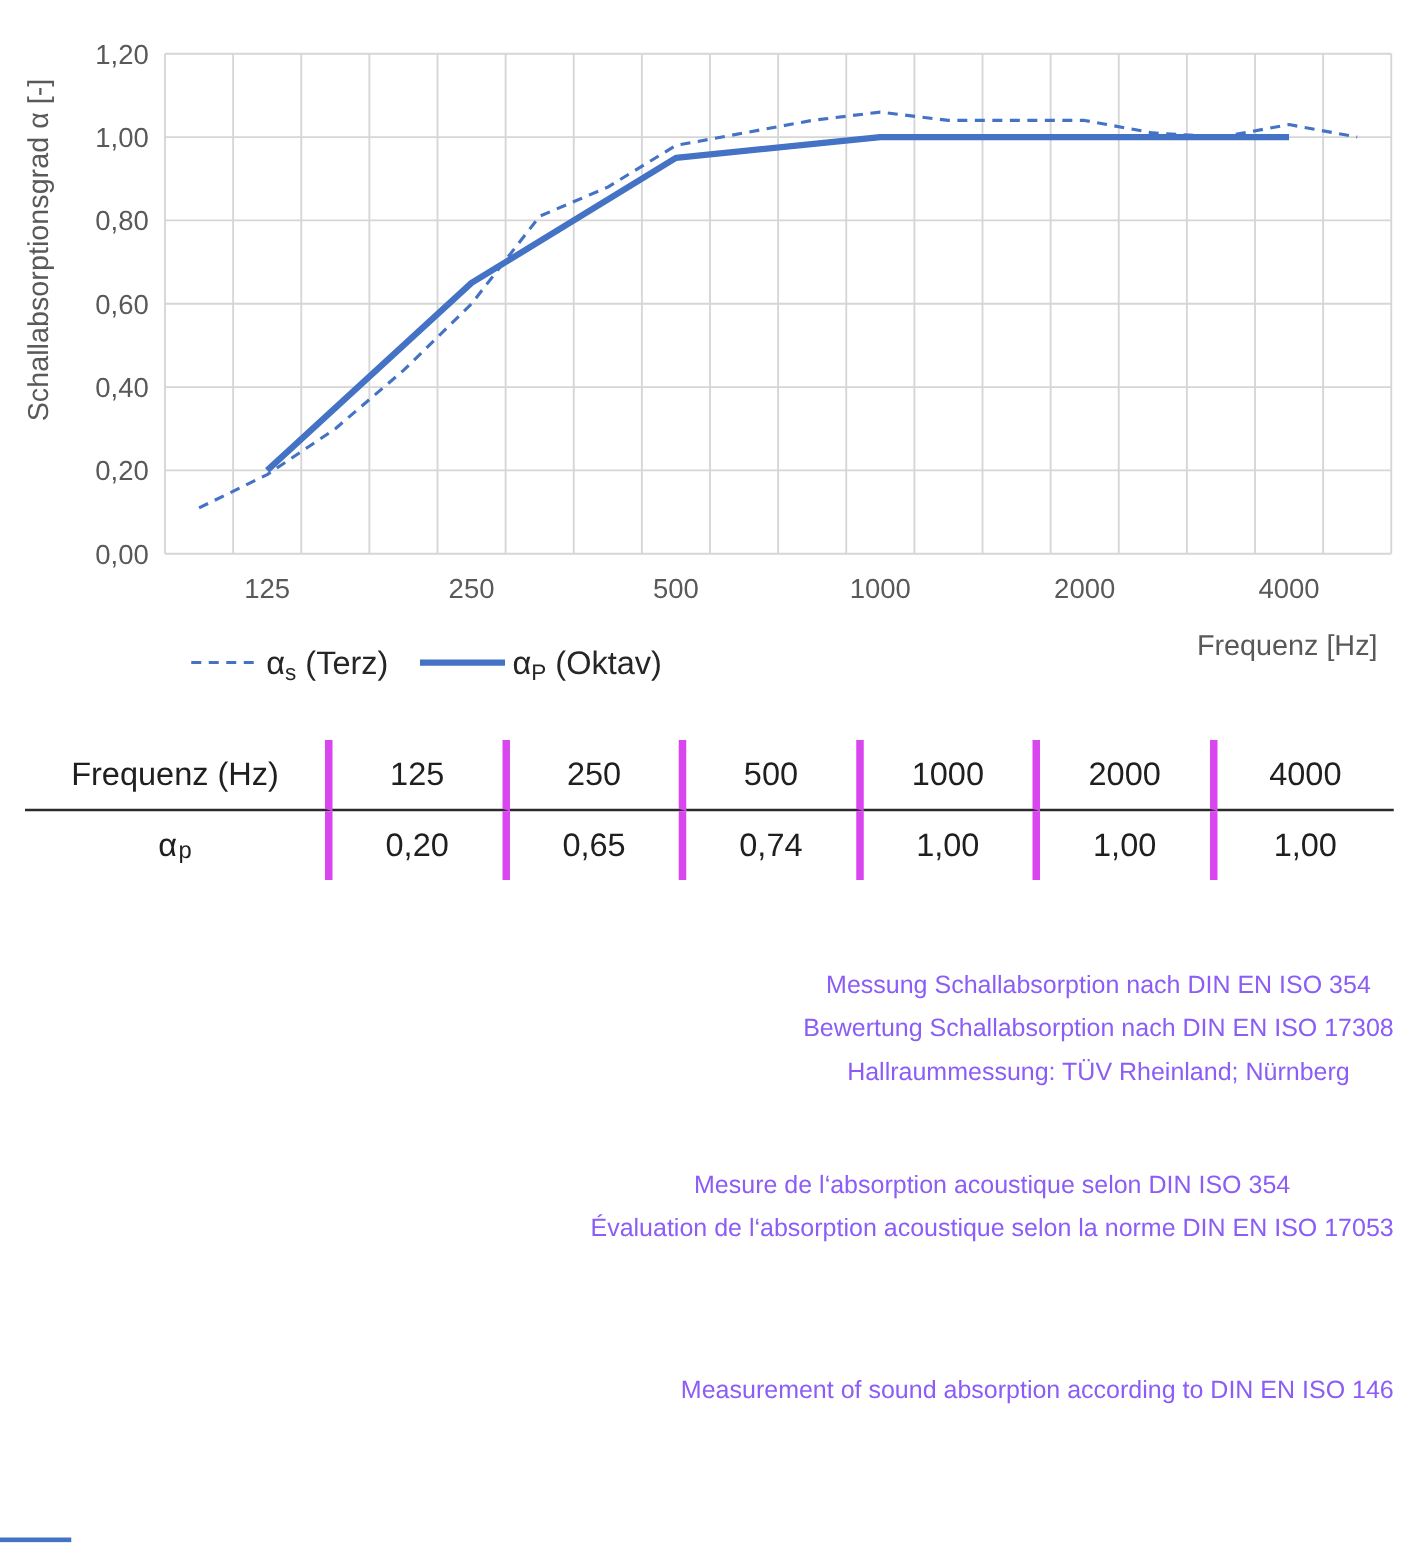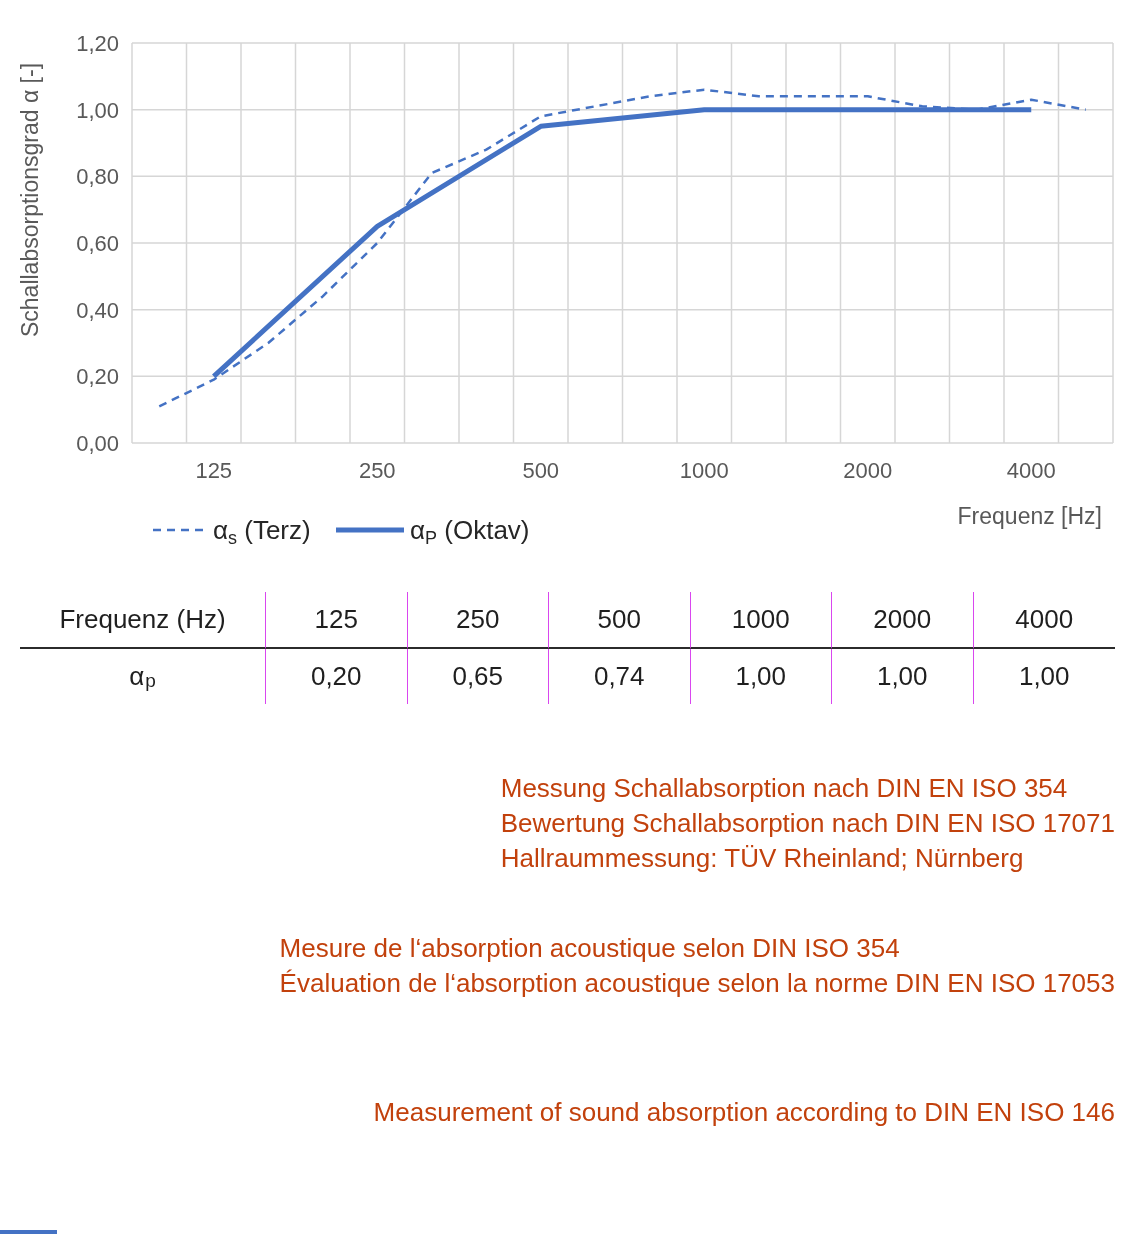--- a/index.html
+++ b/index.html
@@ -6,28 +6,28 @@
   body{width:1135px;height:1234px;font-family:"Liberation Sans",sans-serif;}
   .page{position:relative;width:1135px;height:1234px;background:#fff;overflow:hidden;}
 
   
   #chart{position:absolute;left:0;top:0;width:1135px;height:560px;}
 
   
   .abs-table{position:absolute;left:20px;top:592px;width:1095px;display:grid;
              grid-template-columns:246px repeat(6,1fr);color:#1f1f1f;font-size:26px;}
   .t-cell{height:55px;display:flex;align-items:center;justify-content:center;
-          border-right:1px solid #d946ef;}
+          border-right:6px solid #d946ef;}
   .t-cell.t-last{border-right:none;}
   .t-head{border-bottom:2px solid #2b2b2b;}
   .t-cell sub{font-size:19px;line-height:0;transform:translateY(4px);margin-left:1px;}
 
   
-  .notes{position:absolute;right:20px;text-align:left;color:#c2410c;
-         font-size:26px;line-height:35px;white-space:nowrap;}
+  .notes{position:absolute;right:20px;text-align:center;color:#8b5cf6;
+         font-size:20px;line-height:35px;white-space:nowrap;}
   .notes-de{top:771px;}
   .notes-fr{top:931px;}
   .notes-en{top:1095px;}
 
   .accent{position:absolute;left:0;bottom:0;width:57px;height:4px;background:#4472c4;}
 </style>
 </head>
 <body>
 
 <div class="page">
@@ -106,21 +106,21 @@
     <div class="t-cell">0,20</div>
     <div class="t-cell">0,65</div>
     <div class="t-cell">0,74</div>
     <div class="t-cell">1,00</div>
     <div class="t-cell">1,00</div>
     <div class="t-cell t-last">1,00</div>
   </div>
 
   <div class="notes notes-de">
     <div>Messung Schallabsorption nach DIN EN ISO 354</div>
-    <div>Bewertung Schallabsorption nach DIN EN ISO 17071</div>
+    <div>Bewertung Schallabsorption nach DIN EN ISO 17308</div>
     <div>Hallraummessung: TÜV Rheinland; Nürnberg</div>
   </div>
 
   <div class="notes notes-fr">
     <div>Mesure de l‘absorption acoustique selon DIN ISO 354</div>
     <div>Évaluation de l‘absorption acoustique selon la norme DIN EN ISO 17053</div>
   </div>
 
   <div class="notes notes-en">
     <div>Measurement of sound absorption according to DIN EN ISO 146</div>

